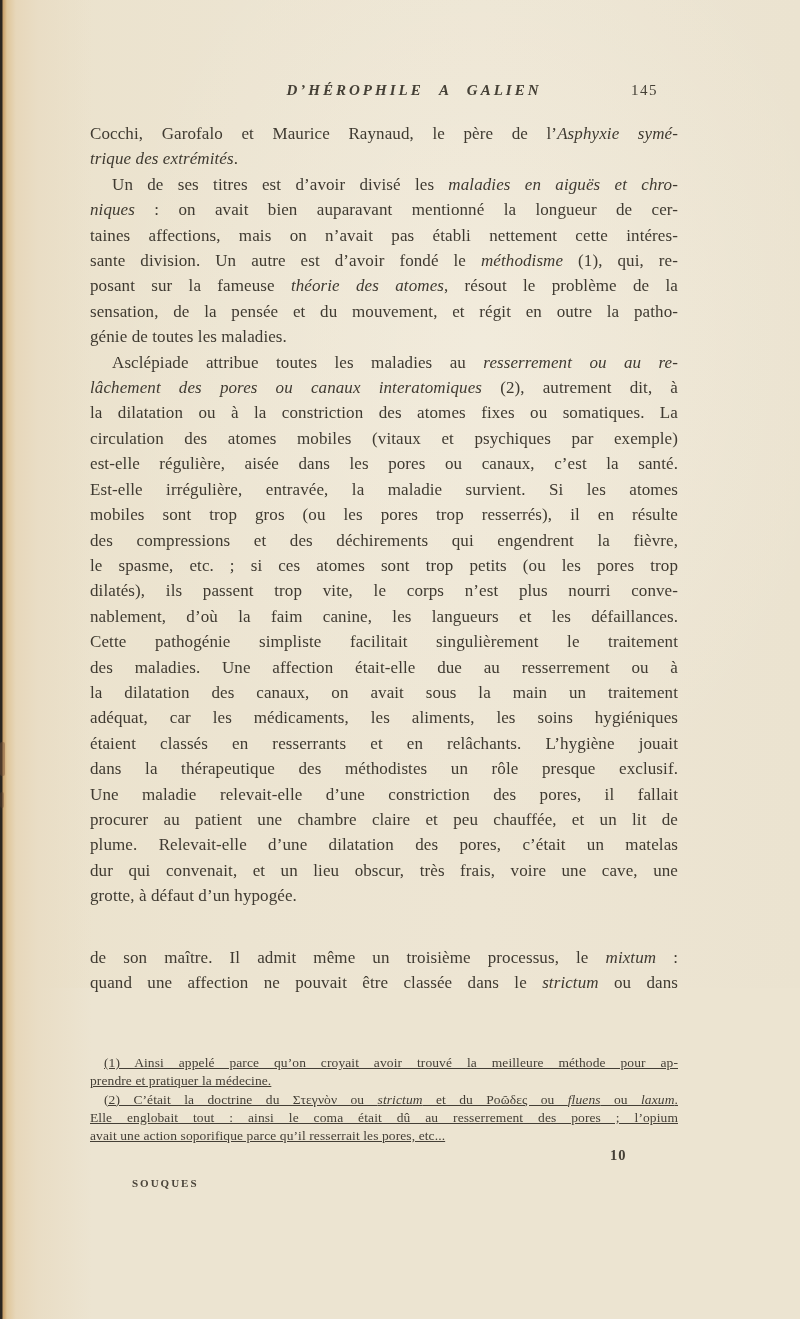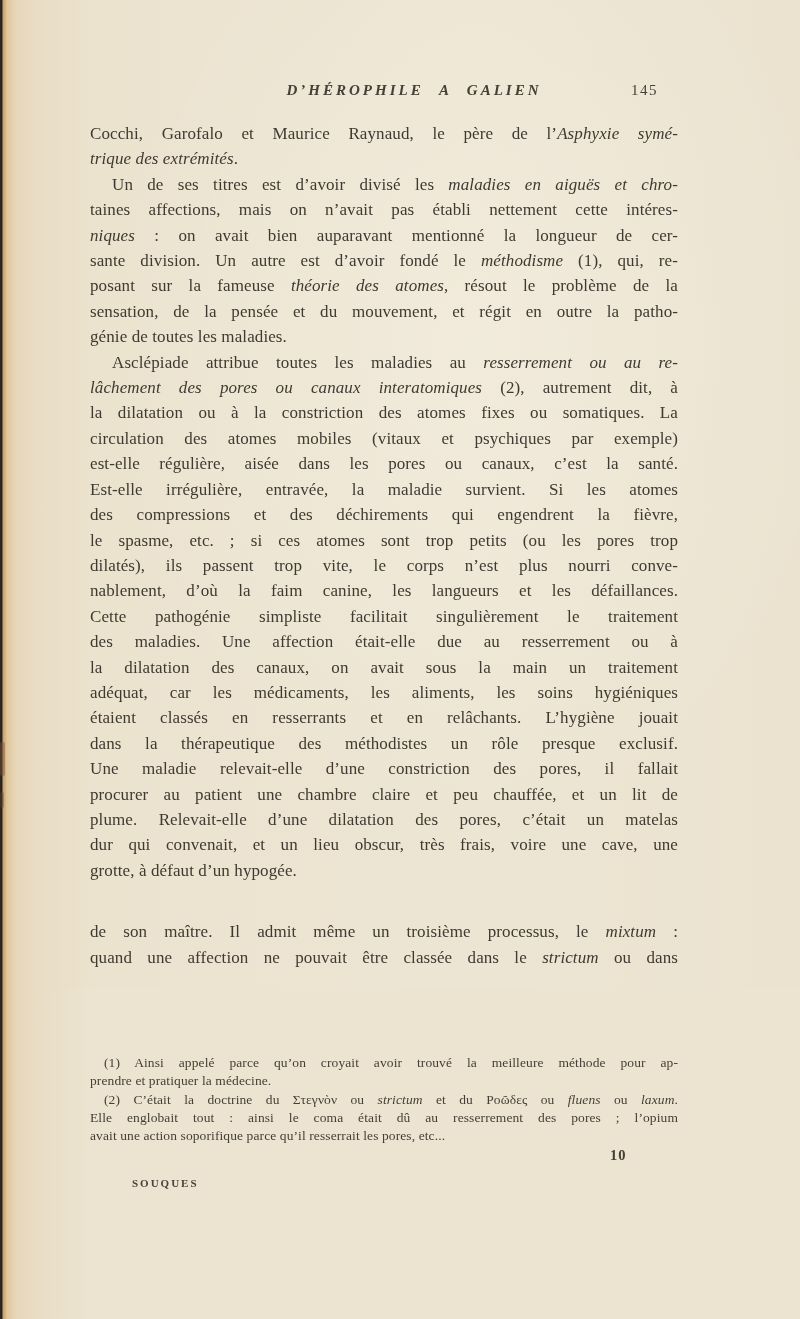--- a/index.html
+++ b/index.html
@@ -45,21 +45,21 @@
   }
   .para{margin:0;}
   .para.spaced{margin-top:36px;}
   .line{text-align:justify;text-align-last:justify;}
   .line.end{text-align-last:left;}
   .line.indent{text-indent:22px;}
   .line i{font-style:italic;}
 
   .footnotes{
     position:absolute;left:90px;top:1054px;width:588px;
-    font-size:13.5px;line-height:18.3px;letter-spacing:0.1px;color:#443f36;
+    font-size:13.5px;line-height:18.3px;letter-spacing:0.1px;color:#443f36;text-decoration:underline;
   }
   .fnote{margin:0;}
   .fline{text-align:justify;text-align-last:justify;}
   .fline.end{text-align-last:left;}
   .fline.indent{text-indent:14px;}
 
   .footer-signature{
     position:absolute;left:132px;top:1151px;
     font-size:11px;letter-spacing:2px;font-weight:600;color:#4a443a;
     text-transform:uppercase;
@@ -84,34 +84,35 @@
     <div class="page-number">145</div>
   </div>
 
   <div class="body-text">
       <div class="para">
         <div class="line">Cocchi, Garofalo et Maurice Raynaud, le père de l’<i>Asphyxie symé-</i></div>
         <div class="line end"><i>trique des extrémités</i>.</div>
       </div>
       <div class="para">
         <div class="line indent">Un de ses titres est d’avoir divisé les <i>maladies en aiguës et chro-</i></div>
+        <div class="line"><i>niques</i> : on avait bien auparavant mentionné la longueur de cer-</div>
         <div class="line">taines affections, mais on n’avait pas établi nettement cette intéres-</div>
-        <div class="line"><i>niques</i> : on avait bien auparavant mentionné la longueur de cer-</div>
         <div class="line">sante division. Un autre est d’avoir fondé le <i>méthodisme</i> (1), qui, re-</div>
         <div class="line">posant sur la fameuse <i>théorie des atomes</i>, résout le problème de la</div>
         <div class="line">sensation, de la pensée et du mouvement, et régit en outre la patho-</div>
         <div class="line end">génie de toutes les maladies.</div>
       </div>
       <div class="para">
         <div class="line indent">Asclépiade attribue toutes les maladies au <i>resserrement ou au re-</i></div>
         <div class="line"><i>lâchement des pores ou canaux interatomiques</i> (2), autrement dit, à</div>
         <div class="line">la dilatation ou à la constriction des atomes fixes ou somatiques. La</div>
         <div class="line">circulation des atomes mobiles (vitaux et psychiques par exemple)</div>
         <div class="line">est-elle régulière, aisée dans les pores ou canaux, c’est la santé.</div>
         <div class="line">Est-elle irrégulière, entravée, la maladie survient. Si les atomes</div>
+        <div class="line">mobiles sont trop gros (ou les pores trop resserrés), il en résulte</div>
         <div class="line">des compressions et des déchirements qui engendrent la fièvre,</div>
         <div class="line">le spasme, etc. ; si ces atomes sont trop petits (ou les pores trop</div>
         <div class="line">dilatés), ils passent trop vite, le corps n’est plus nourri conve-</div>
         <div class="line">nablement, d’où la faim canine, les langueurs et les défaillances.</div>
         <div class="line">Cette pathogénie simpliste facilitait singulièrement le traitement</div>
         <div class="line">des maladies. Une affection était-elle due au resserrement ou à</div>
         <div class="line">la dilatation des canaux, on avait sous la main un traitement</div>
         <div class="line">adéquat, car les médicaments, les aliments, les soins hygiéniques</div>
         <div class="line">étaient classés en resserrants et en relâchants. L’hygiène jouait</div>
         <div class="line">dans la thérapeutique des méthodistes un rôle presque exclusif.</div>

